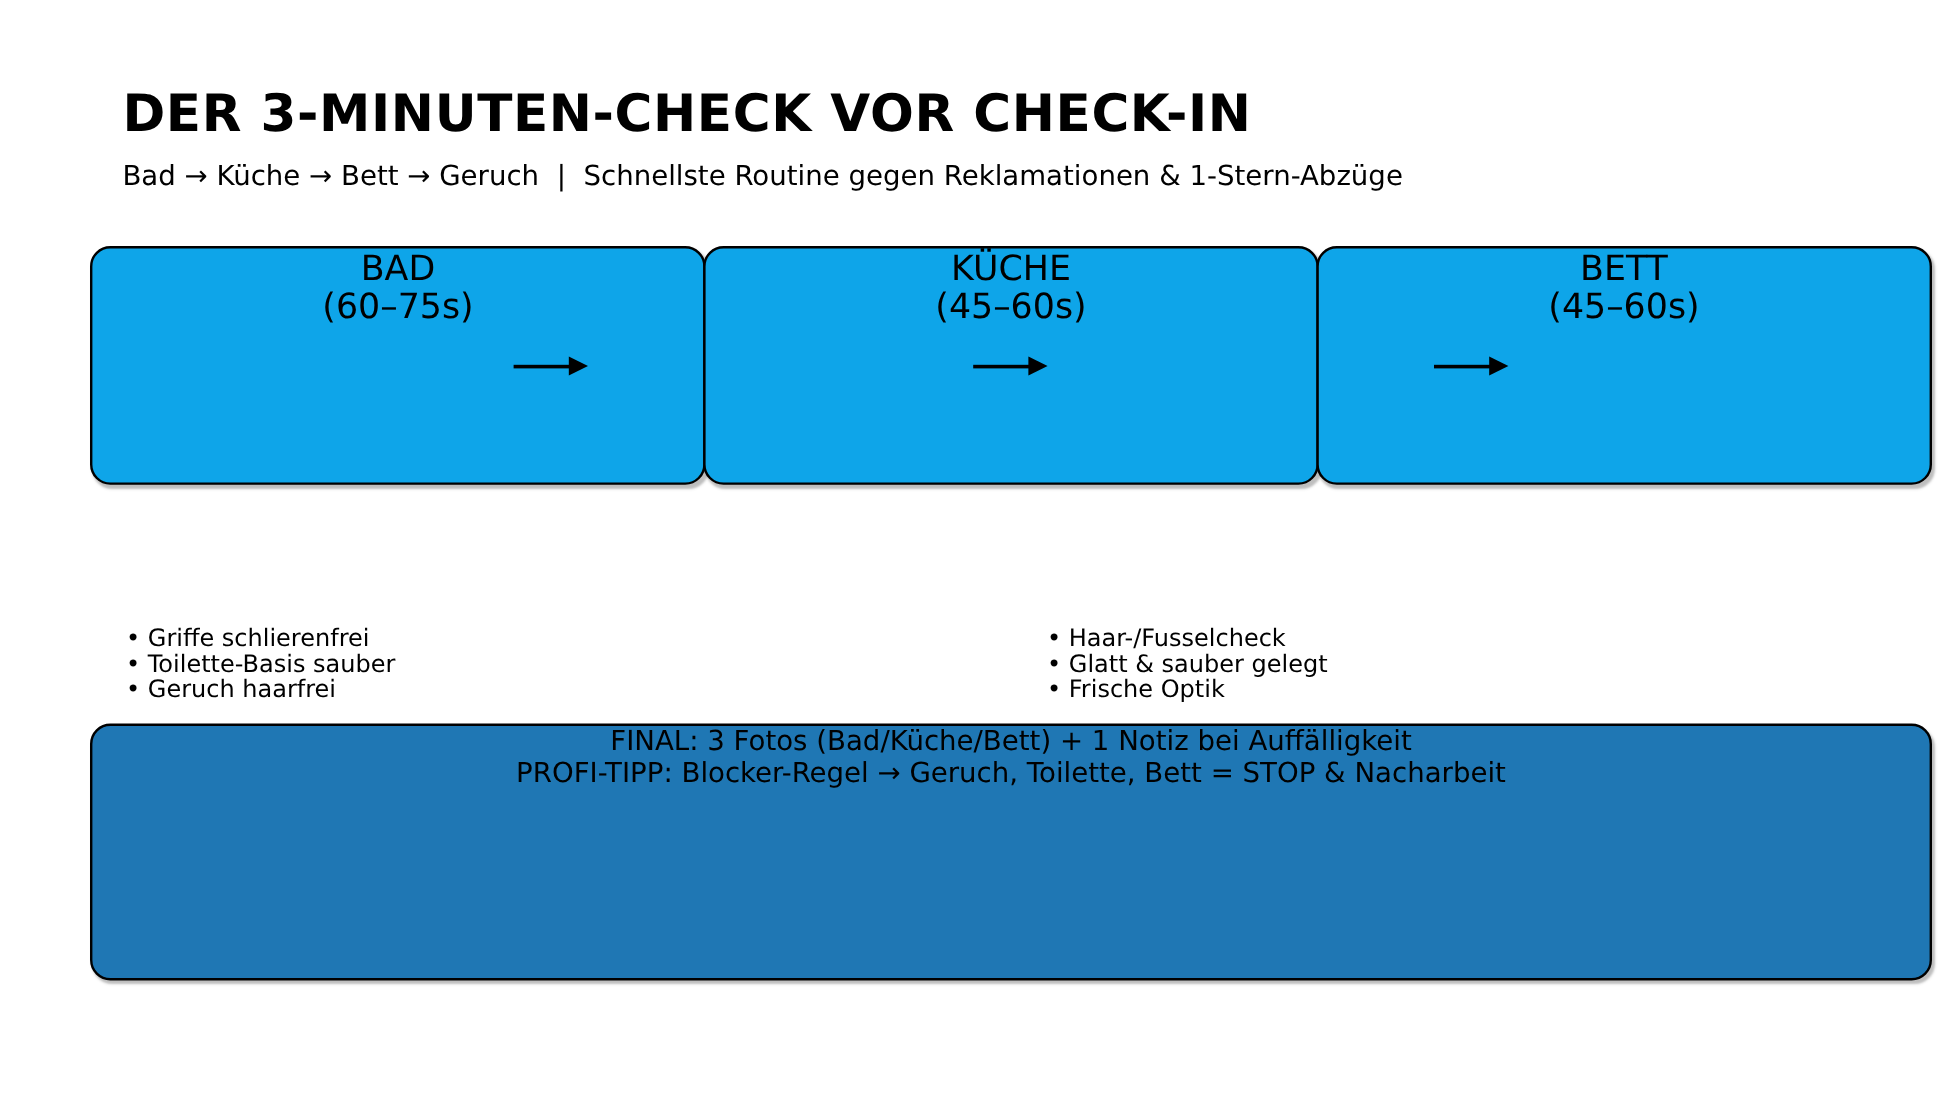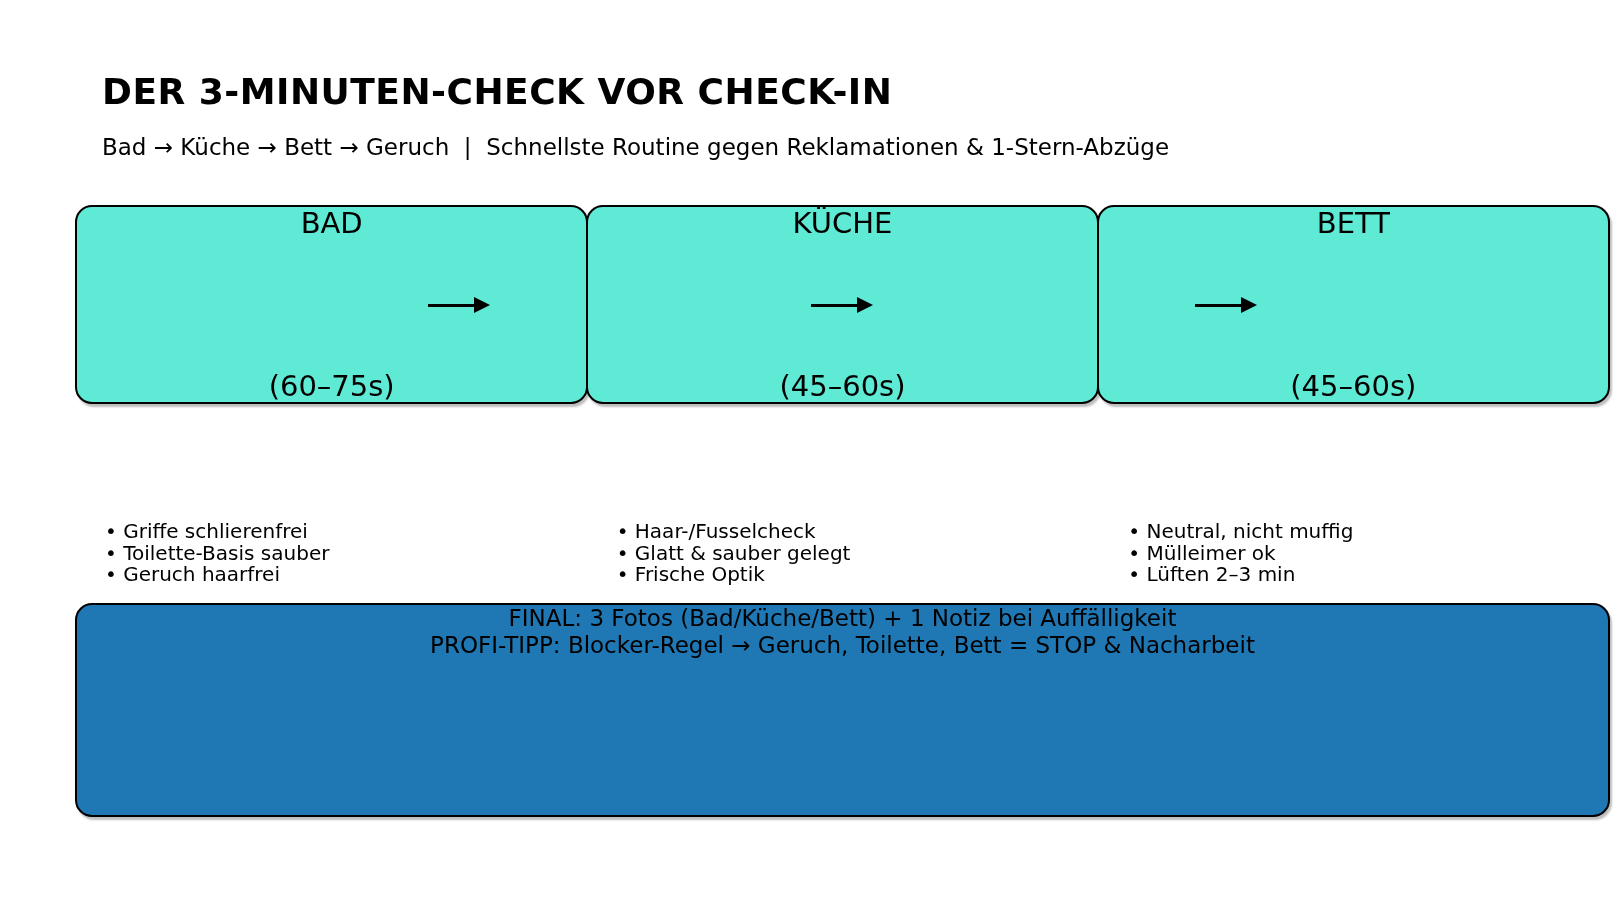--- a/index.html
+++ b/index.html
@@ -13,21 +13,21 @@
     width: 1620px;
     height: 919px;
     background: #ffffff;
     overflow: hidden;
     color: #000000;
   }
   .page-title {
     position: absolute;
     left: 102px;
     top: 74px;
-    font-size: 36px;
+    font-size: 43px;
     font-weight: bold;
     line-height: 1;
     letter-spacing: 0.5px;
     white-space: nowrap;
   }
   .page-subtitle {
     position: absolute;
     left: 102px;
     top: 136px;
     font-size: 23px;
@@ -37,28 +37,28 @@
   .flow-row {
     position: absolute;
     left: 75px;
     top: 205px;
     width: 1535px;
     height: 199px;
     display: flex;
   }
   .step-box {
     flex: 1 1 0;
-    background: #5eead4;
+    background: #0ea5e9;
     border: 2.5px solid #000000;
     border-radius: 17px;
     box-shadow: 2px 3px 2px rgba(110,110,110,0.45);
     display: flex;
     flex-direction: column;
     align-items: center;
-    justify-content: space-between;
+    justify-content: flex-start;
     box-sizing: border-box;
   }
   .step-box + .step-box { margin-left: -2.5px; }
   .step-name, .step-duration {
     font-size: 29px;
     line-height: 32px;
     text-align: center;
     white-space: nowrap;
   }
   .arrow {
@@ -166,25 +166,20 @@
     <div class="checklist">
       <div class="check-item">• Griffe schlierenfrei</div>
       <div class="check-item">• Toilette-Basis sauber</div>
       <div class="check-item">• Geruch haarfrei</div>
     </div>
     <div class="checklist">
       <div class="check-item">• Haar-/Fusselcheck</div>
       <div class="check-item">• Glatt &amp; sauber gelegt</div>
       <div class="check-item">• Frische Optik</div>
     </div>
-    <div class="checklist">
-      <div class="check-item">• Neutral, nicht muffig</div>
-      <div class="check-item">• Mülleimer ok</div>
-      <div class="check-item">• Lüften 2–3 min</div>
-    </div>
   </div>
 
   <div class="final-box">
     <div class="final-line">FINAL: 3 Fotos (Bad/Küche/Bett) + 1 Notiz bei Auffälligkeit</div>
     <div class="final-line">PROFI-TIPP: Blocker-Regel → Geruch, Toilette, Bett = STOP &amp; Nacharbeit</div>
   </div>
 
 </div>
 
 </body></html>

